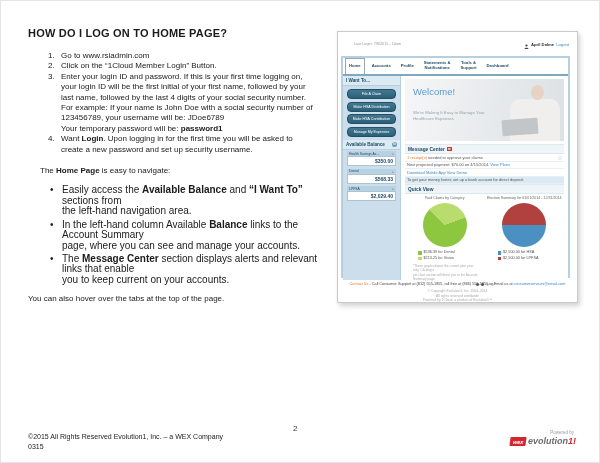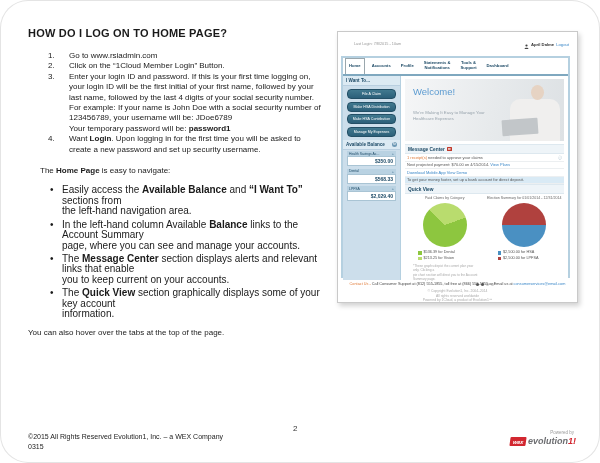--- a/index.html
+++ b/index.html
@@ -1,26 +1,26 @@
 <!DOCTYPE html>
 <html><head>
 <meta charset="utf-8">
 <style>
   html,body{margin:0;padding:0;}
   body{width:600px;height:463px;background:#fff;font-family:"Liberation Sans",sans-serif;}
   .page{position:relative;width:600px;height:463px;background:#fff;overflow:hidden;
-        box-shadow:inset 0 0 0 1px #e4e4e4;border-radius:28px;}
+        box-shadow:inset 0 0 0 1px #e4e4e4;}
 
   
   .doc{position:absolute;left:28px;top:27px;width:294px;color:#1a1a1a;}
   .doc h1{font-size:11px;font-weight:bold;letter-spacing:.2px;margin:0 0 12px;}
   .steps{margin-left:20px;}
   .step{display:flex;font-size:8px;line-height:10.4px;}
   .step .num{width:13px;flex-shrink:0;}
-  .step .body{white-space:pre-line;margin-left:8px;}
+  .step .body{white-space:pre-line;}
   .intro{margin:11px 12px 0;font-size:8px;line-height:10.4px;}
   .bullets{margin:9px 0 0 22px;}
   .bullet{display:flex;font-size:10px;line-height:10.4px;margin-bottom:3px;}
   .bullet .mark{width:12px;flex-shrink:0;}
   .bullet .mark::before{content:"•";}
   .bullet .btxt{white-space:pre-line;}
   .closing{margin-top:9px;font-size:8px;}
   .pagenum{position:absolute;left:293px;top:424px;font-size:8px;color:#333;}
   .docfooter{position:absolute;left:28px;top:432px;font-size:7px;line-height:9.5px;color:#222;}
 
@@ -159,25 +159,20 @@
       <div class="bullet">
           <span class="mark"></span>
           <span class="btxt"><span>In the left-hand column Available </span><span style="font-weight: bold;">Balance</span><span> links to the Account Summary
 page, where you can see and manage your accounts.</span></span>
         </div>
       <div class="bullet">
           <span class="mark"></span>
           <span class="btxt"><span>The </span><span style="font-weight: bold;">Message Center</span><span> section displays alerts and relevant links that enable
 you to keep current on your accounts.</span></span>
         </div>
-      <div class="bullet">
-          <span class="mark"></span>
-          <span class="btxt"><span>The </span><span style="font-weight: bold;">Quick View</span><span> section graphically displays some of your key account
-information.</span></span>
-        </div>
     </div>
 
     <p class="closing">You can also hover over the tabs at the top of the page.</p>
   </div>
 
   <div class="pagenum">2</div>
 
   <div class="docfooter">
     <div>©2015 All Rights Reserved Evolution1, Inc. – a WEX Company</div>
     <div>0315</div>

